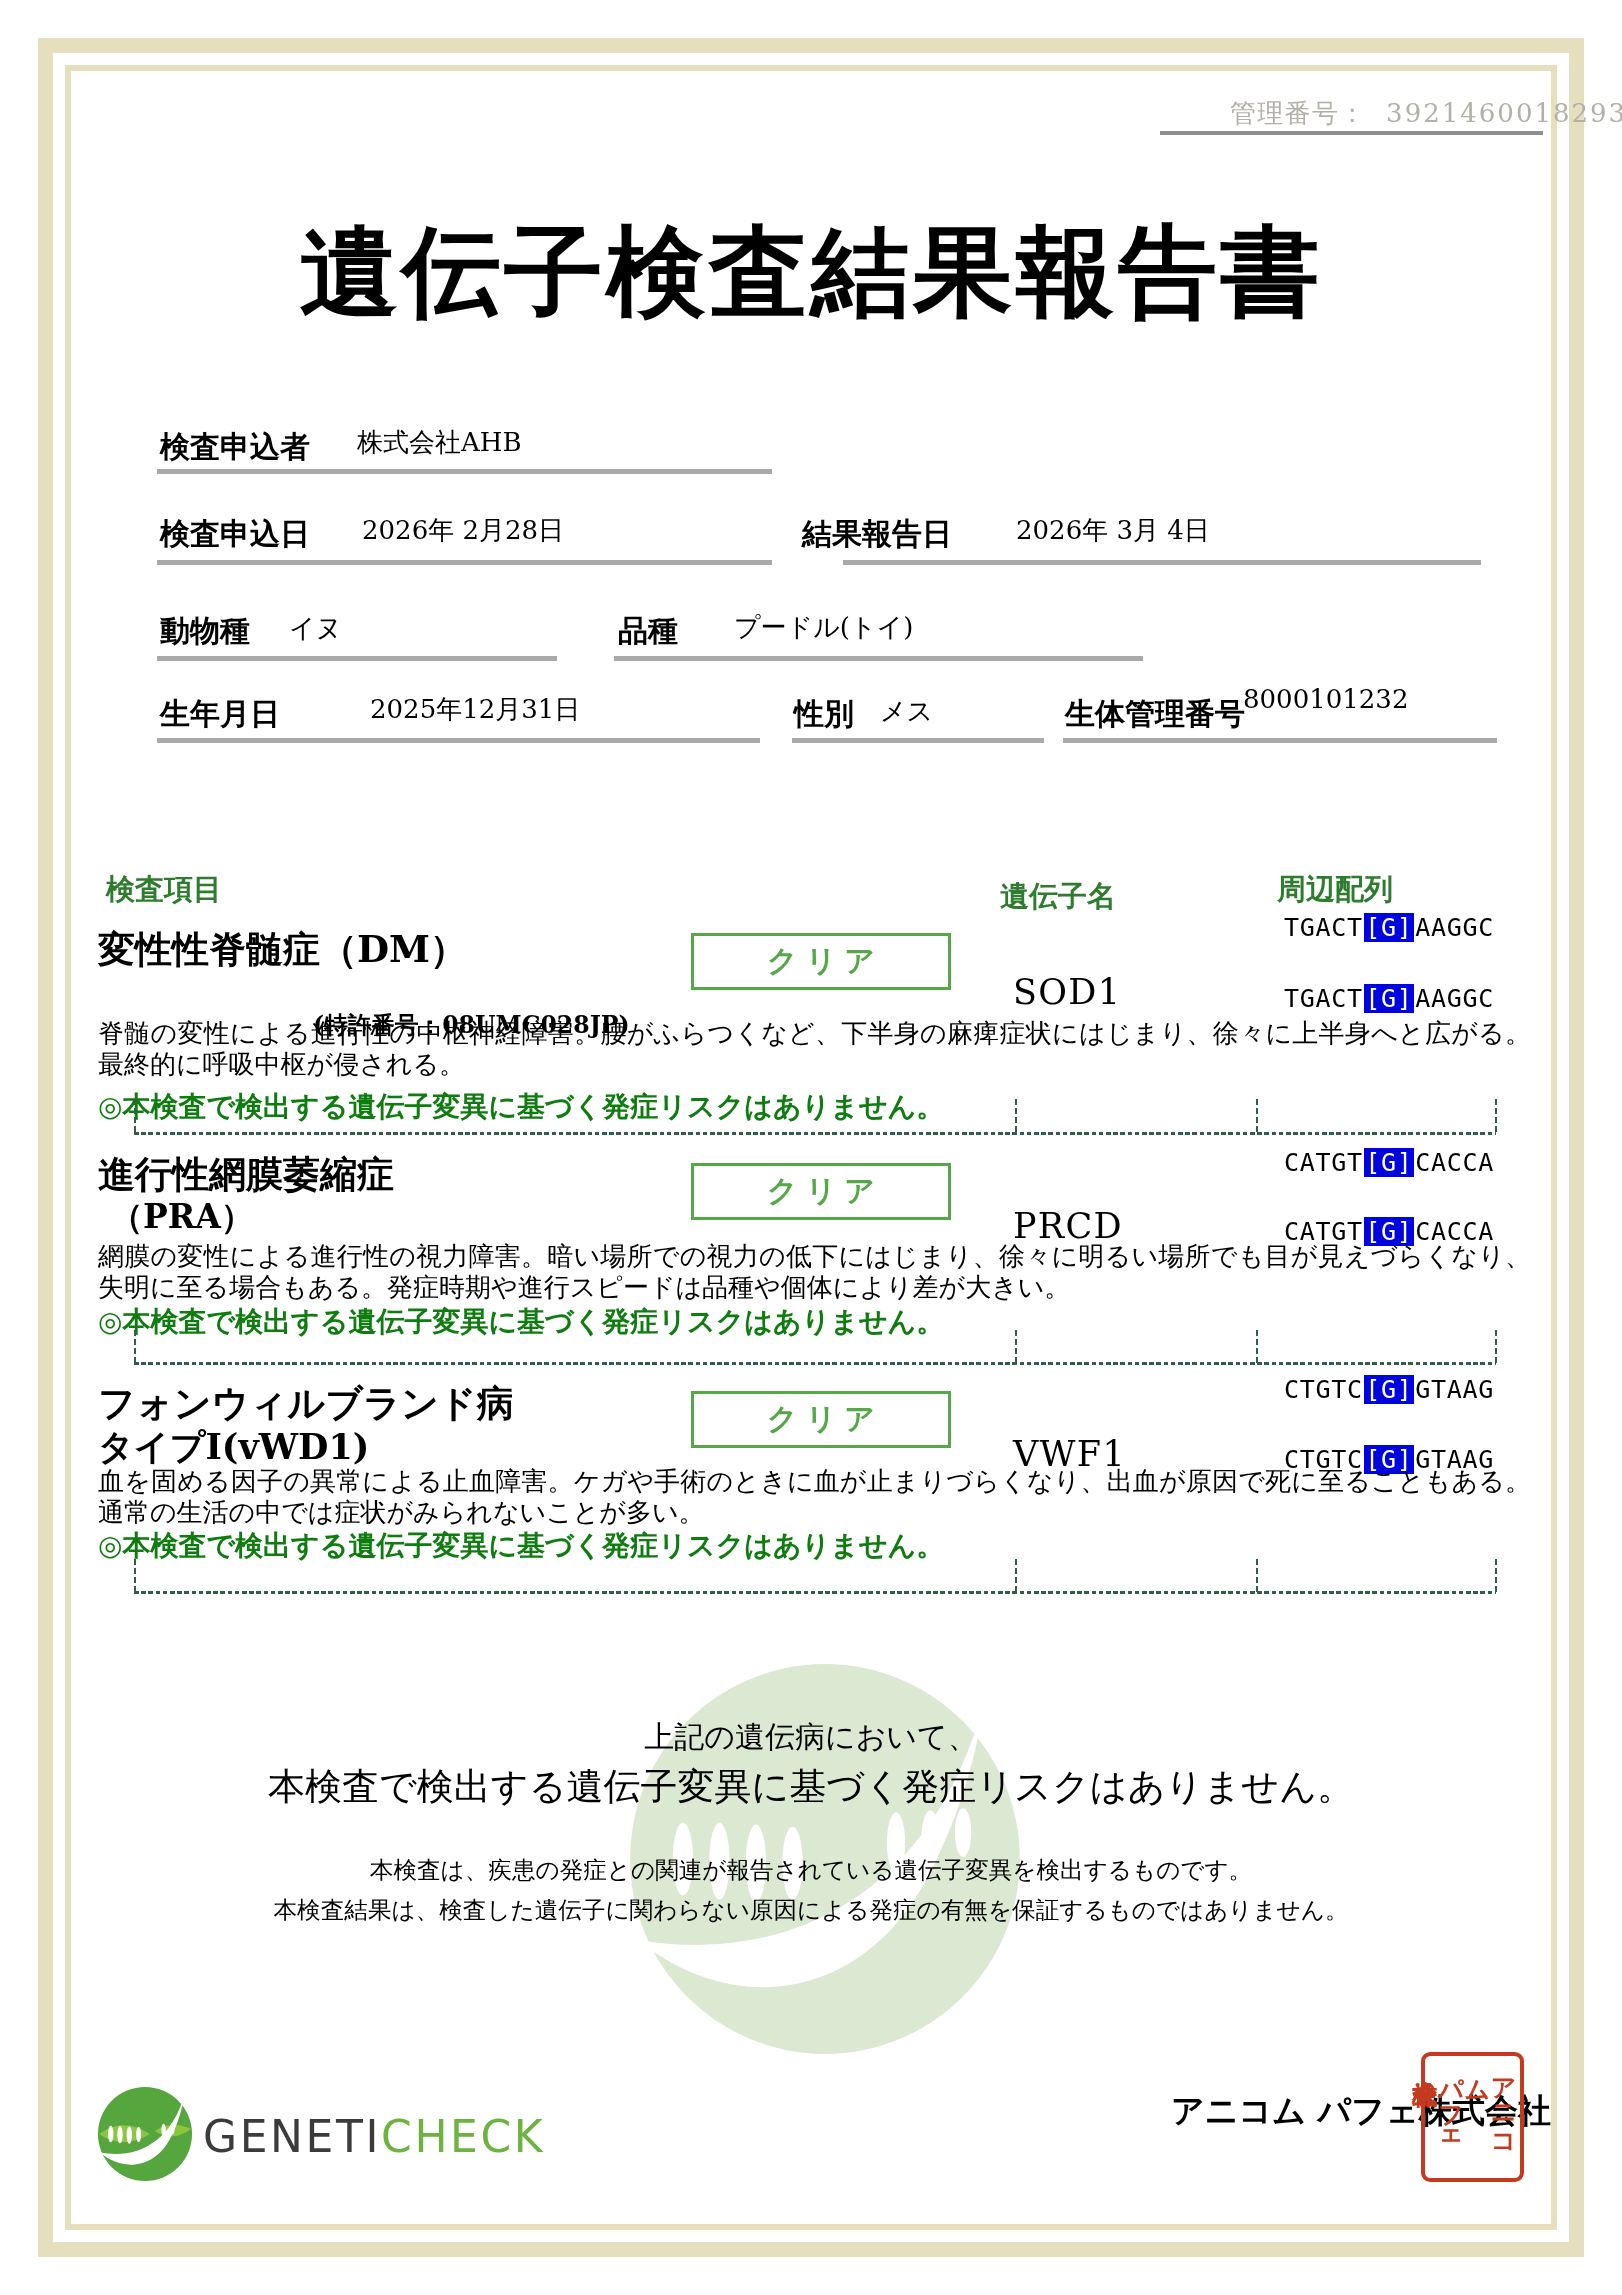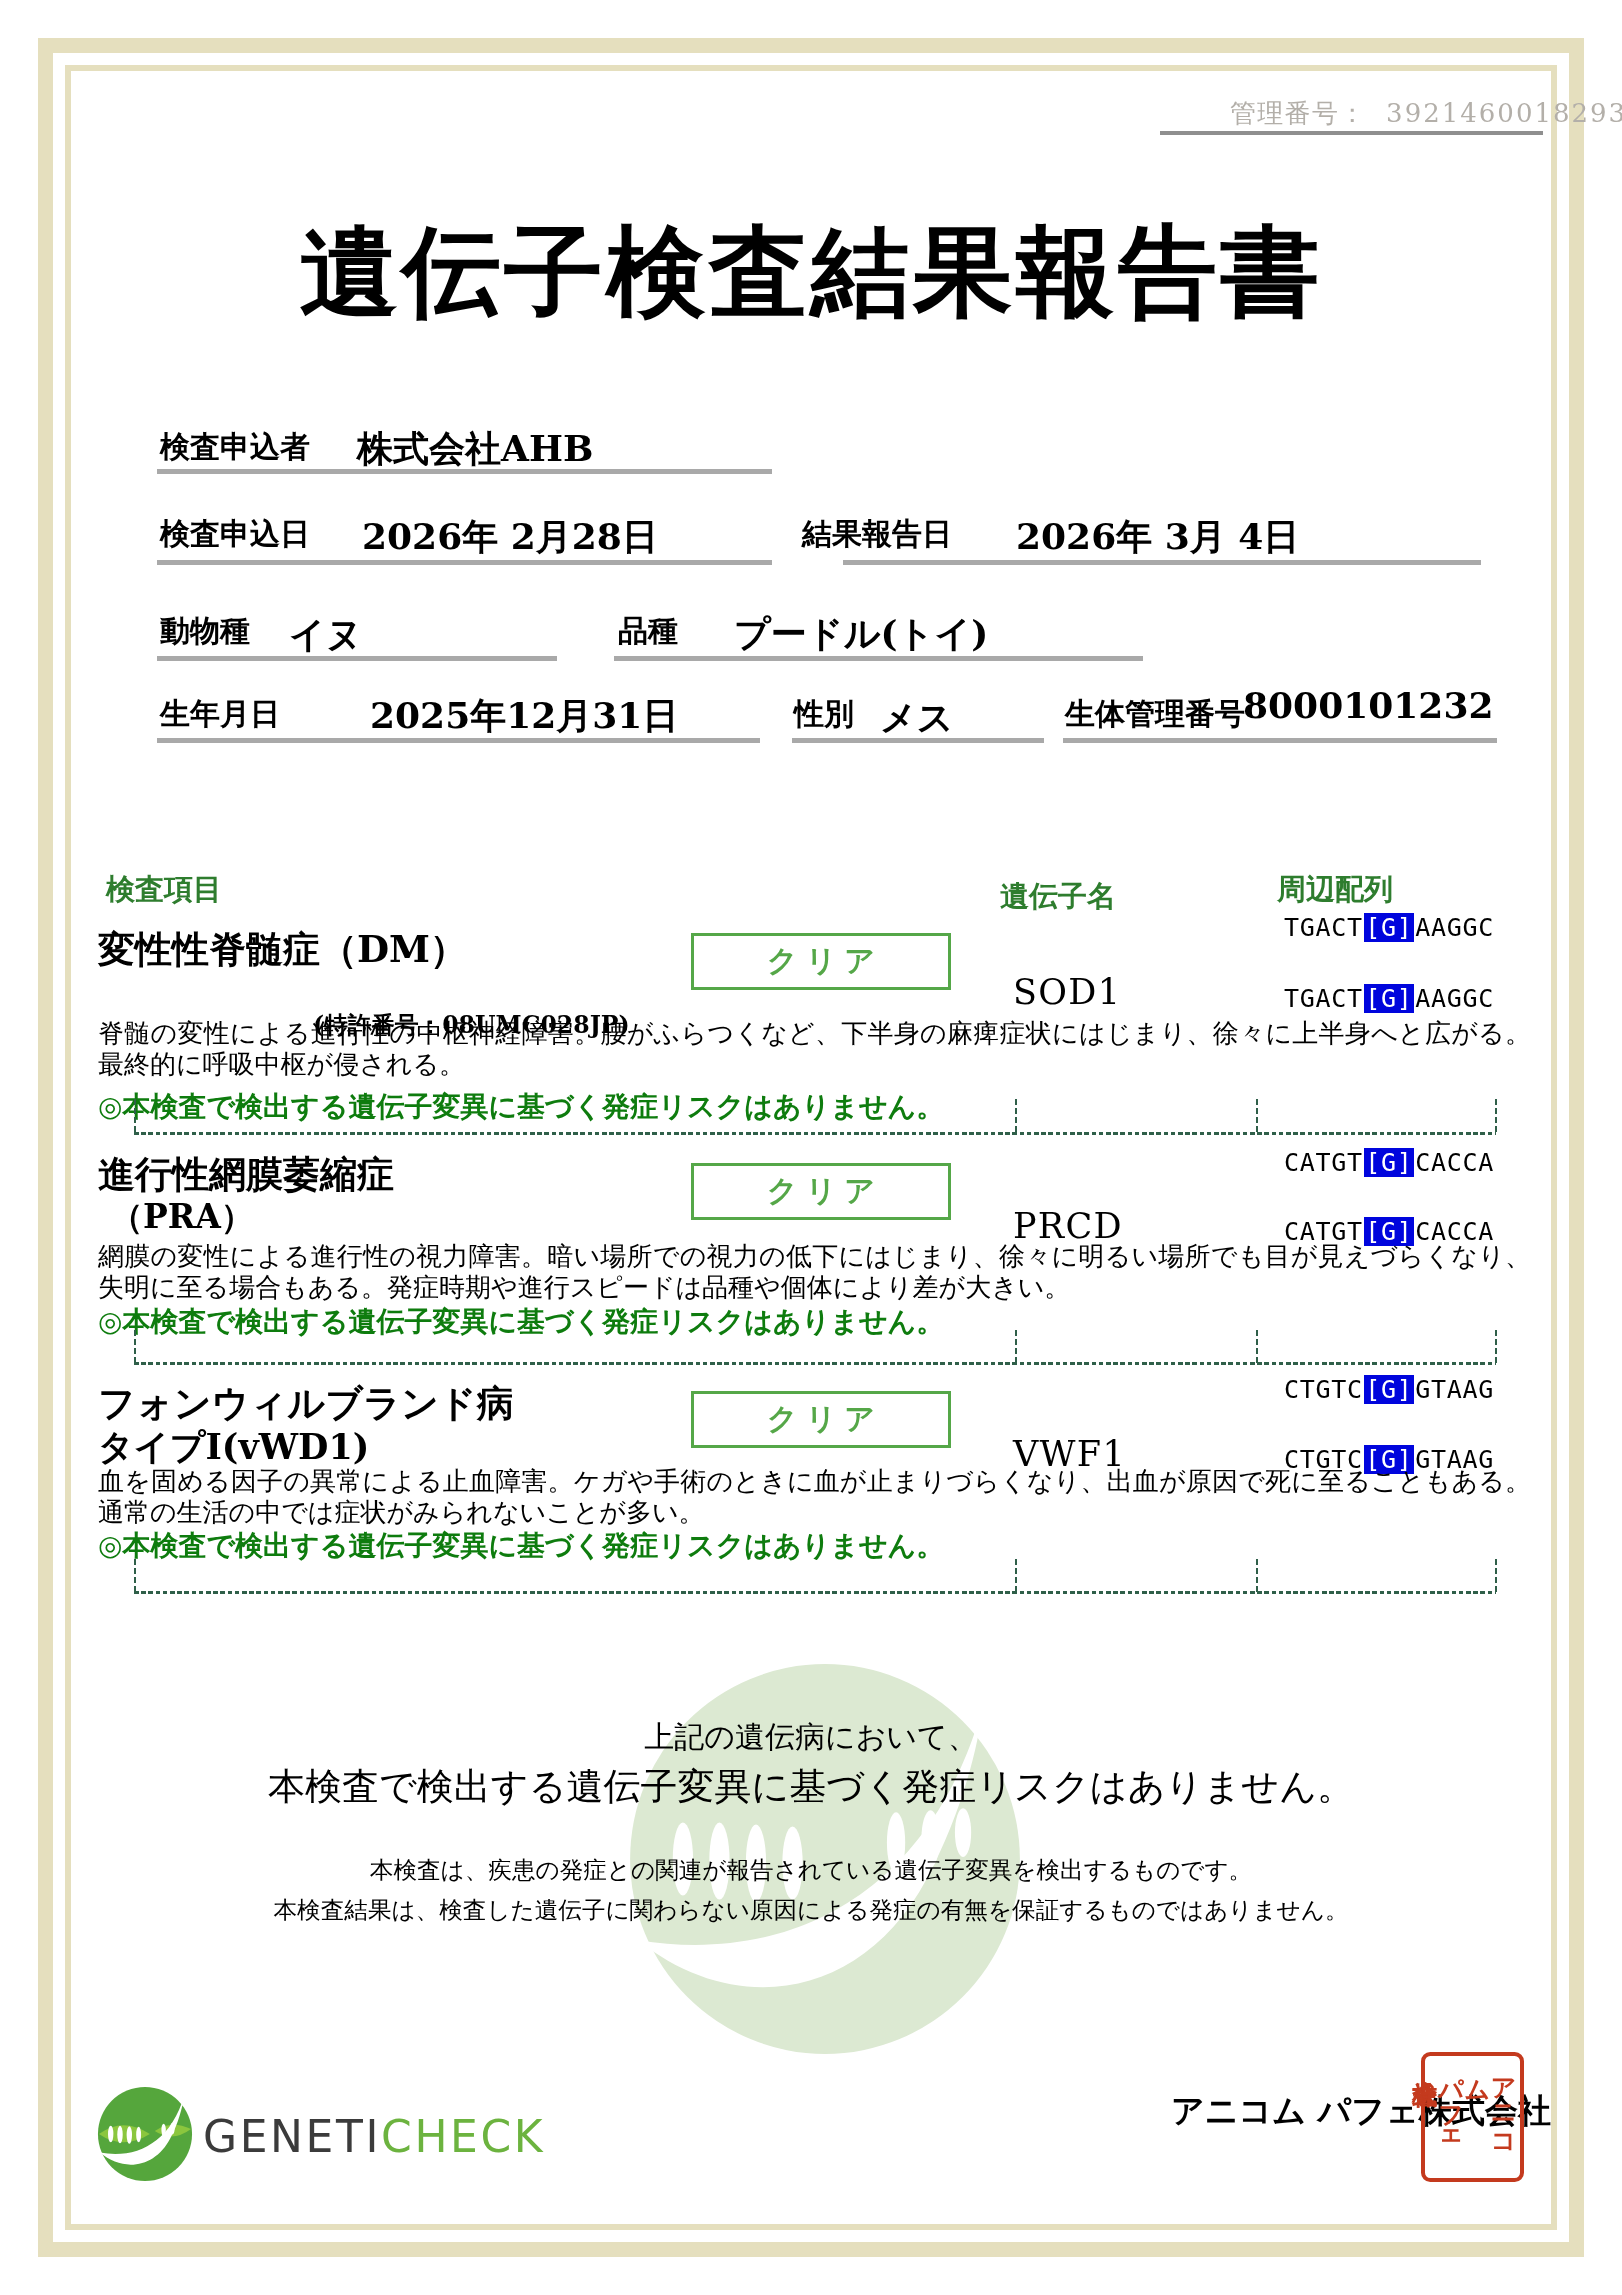--- a/index.html
+++ b/index.html
@@ -21,21 +21,21 @@
         font-size:26px;color:#b3afa9;letter-spacing:1.3px;white-space:nowrap;}
   .mgmt .mgmt-val{margin-left:19.6px;letter-spacing:2px;}
   .mgmt-line{position:absolute;left:1160px;top:131px;width:383px;height:3.9px;background:#8f8f8f;}
 
   
   .title{position:absolute;left:0;top:207px;width:1622px;margin:0;text-align:center;
          font-size:99px;font-weight:600;letter-spacing:3.3px;color:#000;}
 
   
   .flabel{position:absolute;font-weight:700;font-size:30px;color:#000;white-space:nowrap;}
-  .fvalue{position:absolute;font-weight:700;font-size:36px;color:#000;white-space:nowrap;text-align:right;}
+  .fvalue{position:absolute;font-weight:400;font-size:26px;color:#000;white-space:nowrap;text-align:right;}
   .uline{position:absolute;height:4.6px;background:#a9a9a9;}
 
   .lbl-applicant{left:160px;top:427px}   .val-applicant{left:357px;top:425px}
   .u1{left:157px;top:469px;width:615px}
   .lbl-applydate{left:160px;top:514px}   .val-applydate{left:362px;top:513px}
   .u2a{left:157px;top:560px;width:615px}
   .lbl-reportdate{left:802px;top:514px} .val-reportdate{left:1016px;top:513px}
   .u2b{left:843px;top:560px;width:638px}
   .lbl-species{left:160px;top:611px}     .val-species{left:289px;top:611px}
   .u3a{left:157px;top:656px;width:400px}

